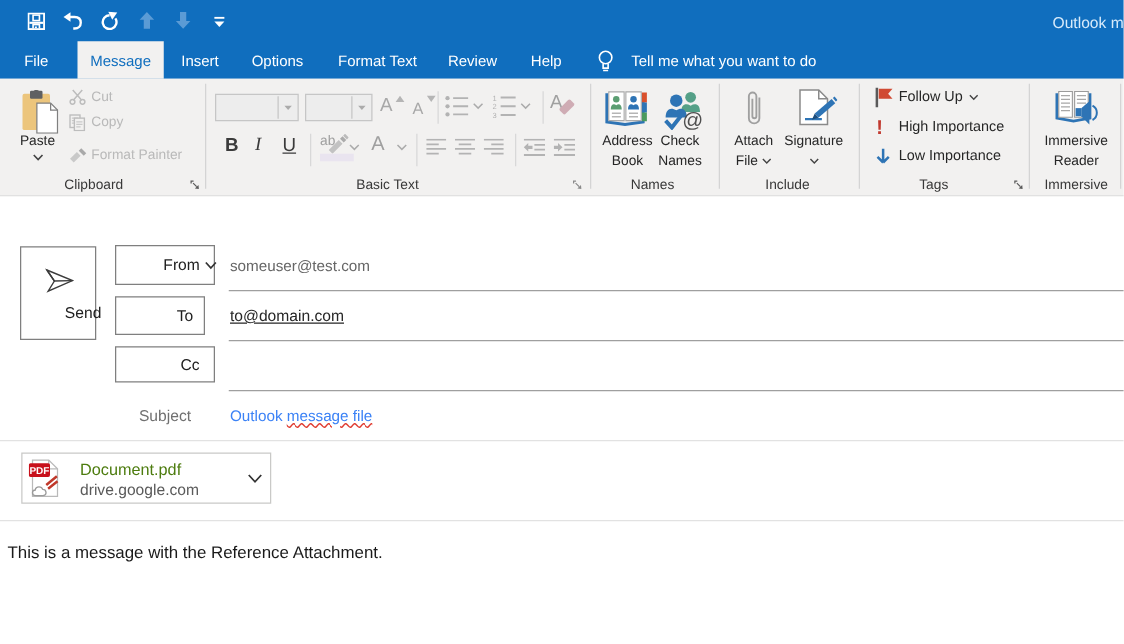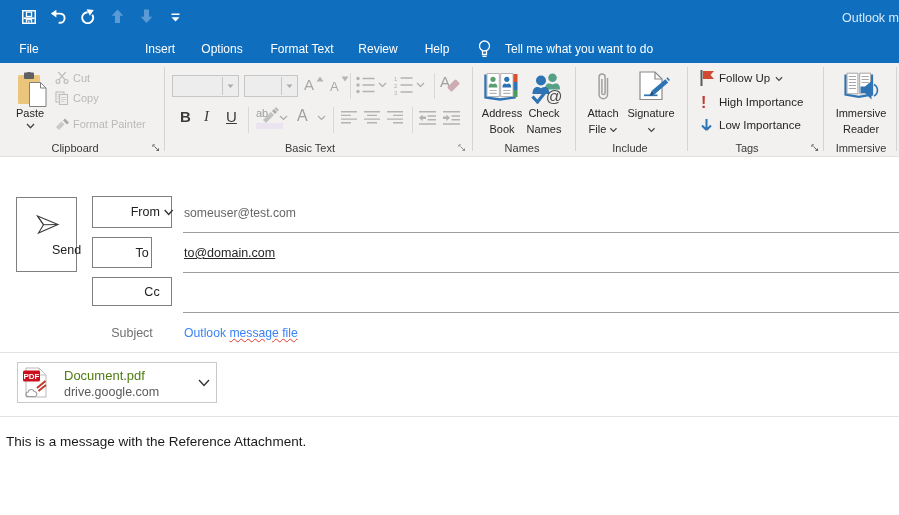--- a/index.html
+++ b/index.html
@@ -25,20 +25,23 @@
 
 .fbox { position:absolute; border:1px solid #7f7f7f; background:#fff; }
 .fline { position:absolute; left:183px; width:716px; height:1px; background:#9f9f9f; }
 .wide-line { position:absolute; left:0; width:899px; height:1px; background:#e2e2e2; }
 .flabel { font-size:12.5px; color:#202020;padding-left:40px; }
 </style>
 </head>
 <body>
 <div id="win">
   <div id="bluebar"></div>
+  <div id="activetab">
+      <span>Message</span>
+    </div>
   <div id="tabs">
     <span class="tab" style="left:29px;">File</span>
     <span class="tab" style="left:160px;">Insert</span>
     <span class="tab" style="left:222px;">Options</span>
     <span class="tab" style="left:302px;">Format Text</span>
     <span class="tab" style="left:378px;">Review</span>
     <span class="tab" style="left:437px;">Help</span>
   </div>
   <div id="titletext">Outlook mess</div>
   <div id="tellme">Tell me what you want to do</div>
@@ -298,21 +301,21 @@
         <path d="M1.5 3 L22 11.5 L2.5 20 L7.5 11.8 Z" fill="#fff" stroke="#3c3c3c" stroke-width="1.1" stroke-linejoin="miter"></path>
         <path d="M1.5 3 L7.5 11.8 L22 11.5" fill="none" stroke="#3c3c3c" stroke-width="1.1"></path>
       </svg>
       <div class="abs flabel" style="left:50%; top:45px; transform:translateX(-50%); font-size:12.5px;">Send</div>
     </div>
     <div class="fbox" style="left:92px; top:196px; width:80px; height:32px;">
       <div class="abs flabel" style="left:50%; top:50%; transform:translate(-50%,-50%); white-space:nowrap;">From&nbsp;<svg width="10" height="7" viewBox="0 0 10 7" style="position:relative; top:0px;">
             <path d="M1 1 L5 5.4 L9 1" fill="none" stroke="#333" stroke-width="1.4"></path>
           </svg></div>
     </div>
-    <div class="fbox" style="left:92px; top:237px; width:60px; height:31px;">
+    <div class="fbox" style="left:92px; top:237px; width:72px; height:31px;">
       <div class="abs flabel" style="left:50%; top:50%; transform:translate(-50%,-50%);">To</div>
     </div>
     <div class="fbox" style="left:92px; top:277px; width:80px; height:29px;">
       <div class="abs flabel" style="left:50%; top:50%; transform:translate(-50%,-50%);">Cc</div>
     </div>
     <div class="fline" style="top:232px;"></div>
     <div class="fline" style="top:272px;"></div>
     <div class="fline" style="top:312px;"></div>
     <div class="abs" style="left:184px; top:206px; font-size:12.2px; color:#666;">someuser@test.com</div>
     <div class="abs" style="left:184px; top:246px; font-size:12.5px; color:#262626; text-decoration:underline;">to@domain.com</div>

